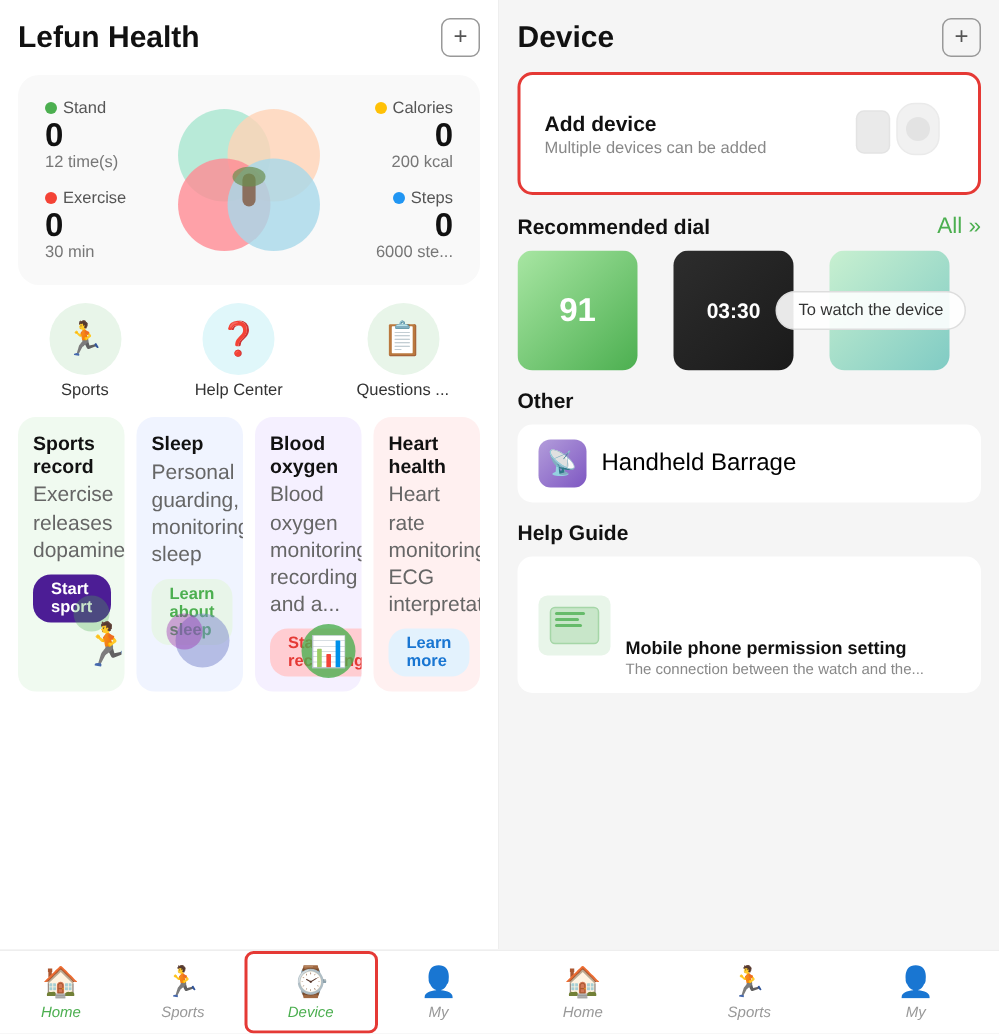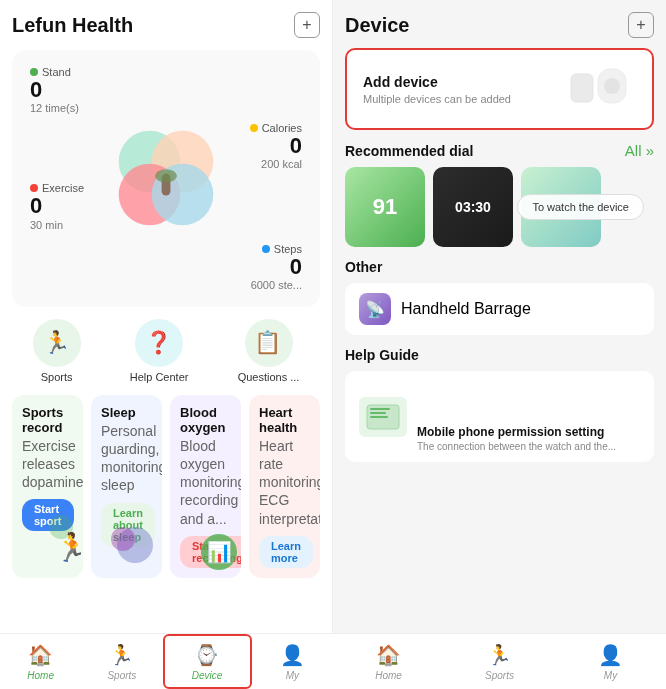--- a/index.html
+++ b/index.html
@@ -58,21 +58,21 @@
     
     .health-card {
       background: #f9f9f9;
       border-radius: 14px;
       padding: 12px;
       margin-bottom: 12px;
     }
 
     .health-grid {
       display: grid;
-      grid-template-columns: 1fr;
+      grid-template-columns: 1fr 1fr;
       gap: 0;
       position: relative;
     }
 
     .health-stat {
       padding: 4px 6px;
     }
 
     .health-stat .label {
       font-size: 11px;
@@ -187,21 +187,21 @@
       font-size: 11px;
       font-weight: 600;
       cursor: pointer;
     }
 
     .card-green { background: #f0faf0; }
     .card-blue { background: #f0f4ff; }
     .card-pink { background: #fff0f0; }
     .card-purple { background: #f5f0ff; }
 
-    .btn-green { background: #3b82f6; color: #fff; }
+    .btn-green { background: #4c1d95; color: #fff; }
     .btn-learn { background: #e8f5e9; color: #4CAF50; }
     .btn-learn2 { background: #e3f2fd; color: #1976D2; }
     .btn-red { background: #ffcdd2; color: #e53935; }
 
     
     .right-panel {
       width: 333px;
       background: #f5f5f5;
       padding: 12px;
       overflow-y: auto;
@@ -266,21 +266,21 @@
     }
 
     .section-all {
       font-size: 15px;
       color: #4CAF50;
       cursor: pointer;
     }
 
     .dial-row {
       display: flex;
-      gap: 8px;
+      gap: 24px;
       margin-bottom: 12px;
       overflow: hidden;
       position: relative;
     }
 
     .dial-card {
       width: 80px;
       height: 80px;
       border-radius: 10px;
       overflow: hidden;

